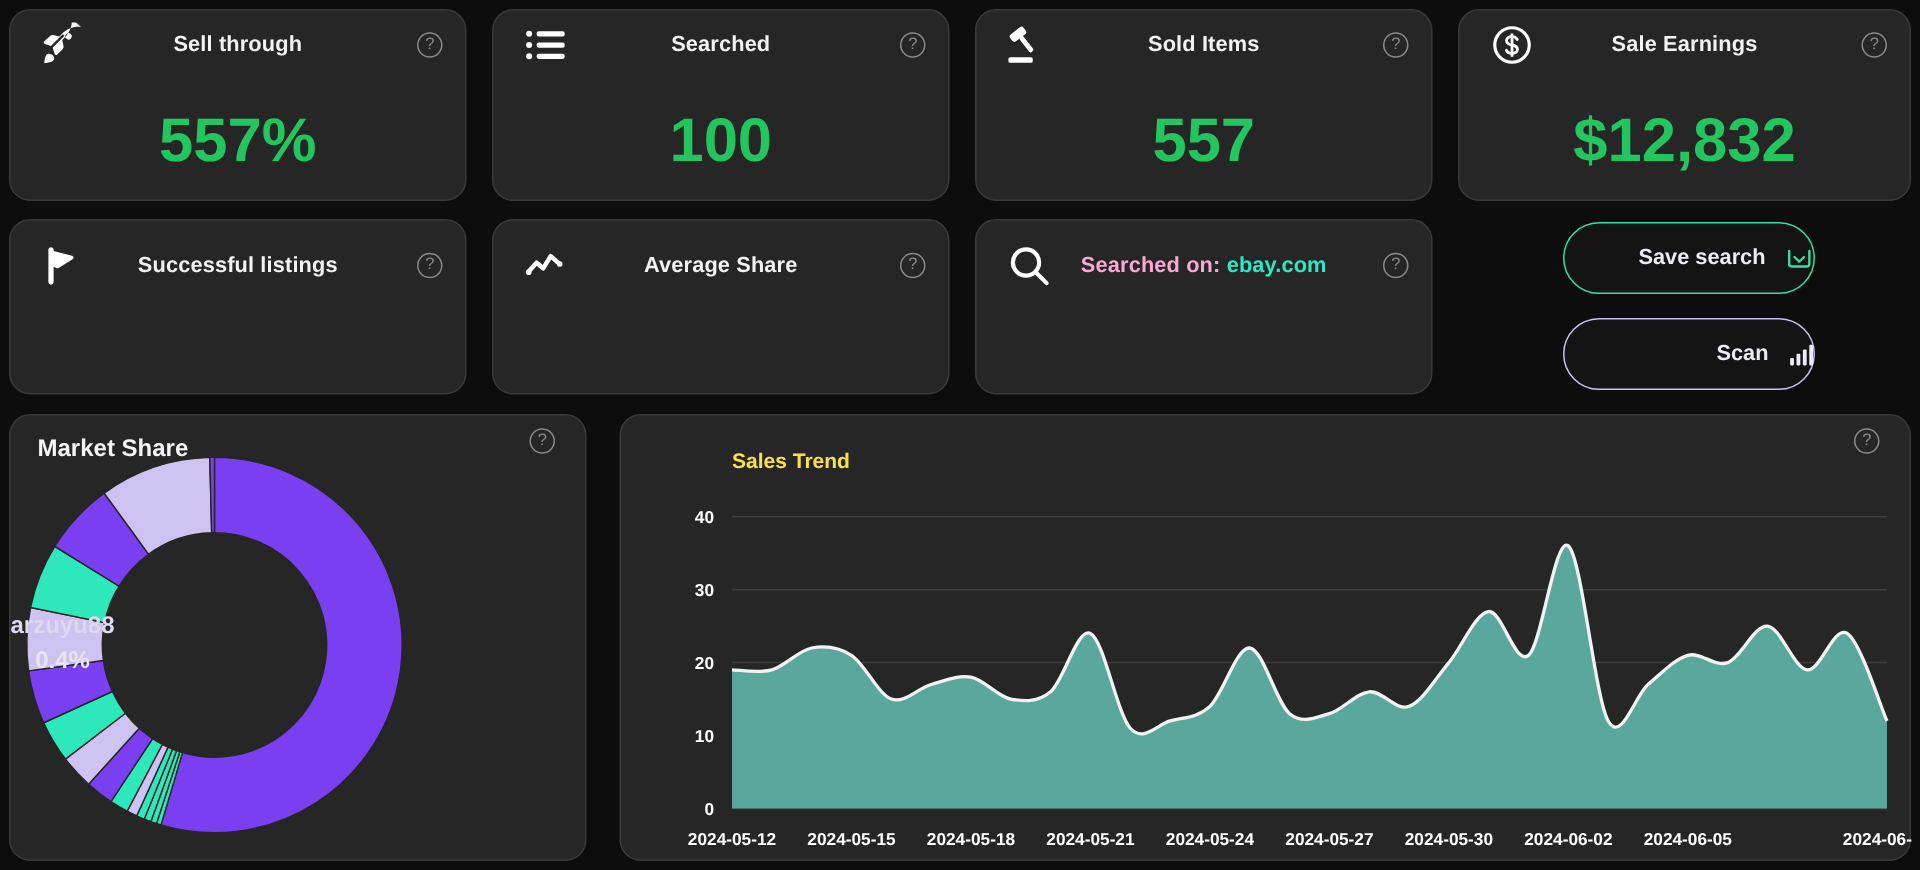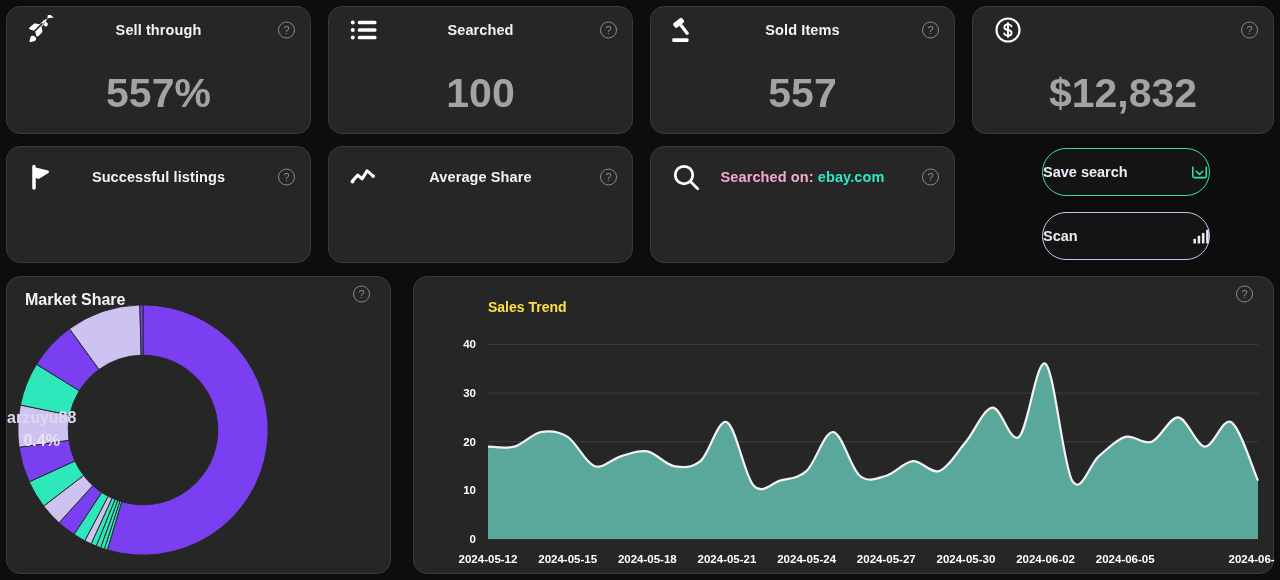--- a/index.html
+++ b/index.html
@@ -35,21 +35,21 @@
   }
   .help {
     position: absolute; right: 15px; top: 50%; transform: translateY(-50%);
     width: 17px; height: 17px; border-radius: 50%;
     border: 1.4px solid #8a8a8a; color: #8a8a8a;
     font-size: 11px; line-height: 14px; text-align: center;
     font-family: "Liberation Sans", sans-serif;
   }
   .kpi-value {
     position: absolute; left: 0; right: 0; text-align: center;
-    color: #a3a3a3; font-weight: bold;
+    color: #22c55e; font-weight: bold;
   }
 
   
   #c-sellthrough { left: 6px;   top: 6px;  width: 305px; height: 128px; }
   #c-listings    { left: 328px; top: 6px;  width: 305px; height: 128px; }
   #c-solditems   { left: 650px; top: 6px;  width: 305px; height: 128px; }
   #c-earnings    { left: 972px; top: 6px;  width: 302px; height: 128px; }
   .row1 .kpi-value { top: 63px; font-size: 41px; }
 
   
@@ -62,21 +62,21 @@
     position: absolute; left: 0; right: 0; top: 206px; text-align: center;
     color: #ffffff; font-size: 16px; font-weight: bold;
   }
   .searched-label { color: #f9a8d4; font-size: 14.5px; font-weight: bold; }
   .searched-site { color: #2ee8c8; }
 
   
   .pill {
     position: absolute; width: 168px; height: 48px; border-radius: 24px;
     background: #141414; display: flex; align-items: center;
-    justify-content: space-between; gap: 13px; cursor: pointer;
+    justify-content: flex-end; gap: 13px; cursor: pointer;
     color: #eceaf5; font-size: 14.5px; font-weight: bold;
   }
   #btn-save { left: 1042px; top: 148px; border: 1.6px solid #35e0a8; }
   #btn-scan { left: 1042px; top: 212px; border: 1.6px solid #c9c2ea; }
   #btn-save .bicon { color: #35e0a8; width: 19px; height: 19px; }
   #btn-scan .bicon { color: #eceaf5; width: 17px; height: 17px; }
   .bicon svg { width: 100%; height: 100%; display: block; }
 
   
   #c-market { left: 6px; top: 276px; width: 385px; height: 298px; }
@@ -163,20 +163,21 @@
 
   <div class="card row1" id="c-earnings">
     <div class="card-head">
       <span class="kpi-icon">
         <svg viewBox="0 0 24 24" fill="none" stroke="currentColor" stroke-width="1.7">
             <circle cx="12" cy="12" r="9.2"></circle>
             <path d="M12 5.8v12.4" stroke-width="1.5"></path>
             <path d="M14.8 9.1c-.4-1-1.5-1.6-2.8-1.6-1.7 0-2.9.9-2.9 2.2 0 1.3 1 1.9 2.9 2.3 1.9.4 2.9 1 2.9 2.3 0 1.3-1.2 2.2-3 2.2-1.4 0-2.5-.6-2.9-1.7" stroke-width="1.5" stroke-linecap="round"></path>
           </svg>
       </span>
+      <div class="kpi-title">Sale Earnings</div>
       <div class="help">?</div>
     </div>
     <div class="kpi-value">$12,832</div>
   </div>
 
   <div class="card row2" id="c-successful">
     <div class="card-head">
       <span class="kpi-icon">
         <svg viewBox="0 0 24 24" fill="currentColor">
             <path d="M5.6 2.2c.8 0 1.4.6 1.4 1.4v.7l9.8 2.5c.9.2 1.1 1.4.3 1.9l-7.4 4.6c-.4.2-.9.2-1.3 0L7 12.6v8.2c0 .8-.6 1.4-1.4 1.4S4.2 21.6 4.2 20.8V3.6c0-.8.6-1.4 1.4-1.4z"></path>

